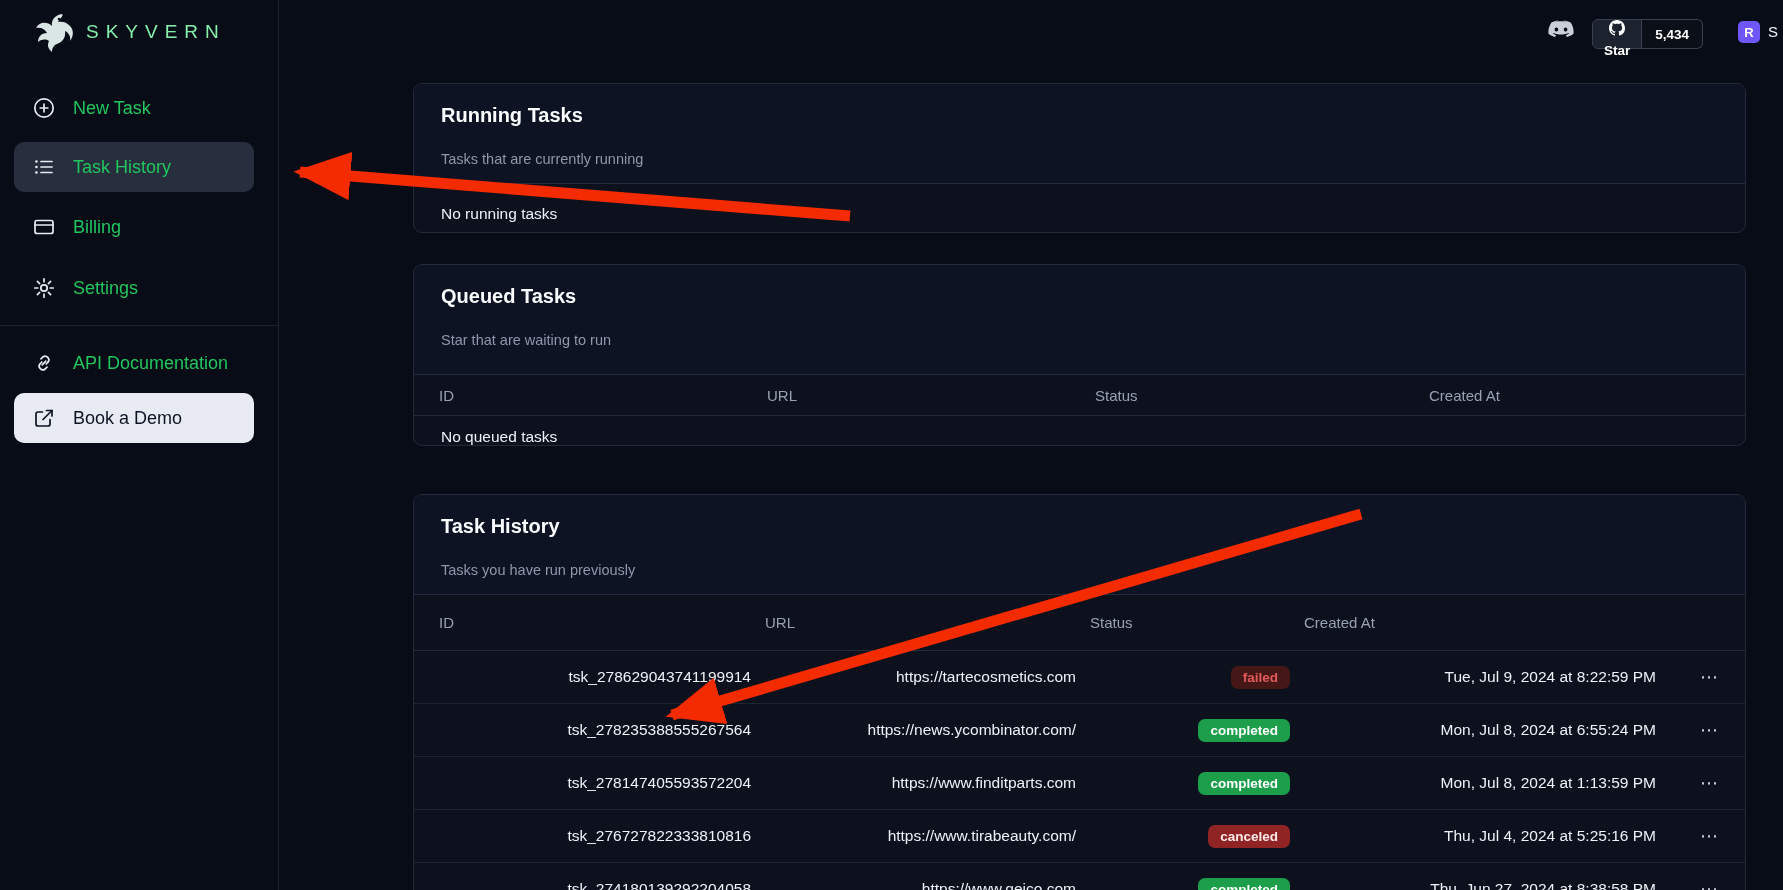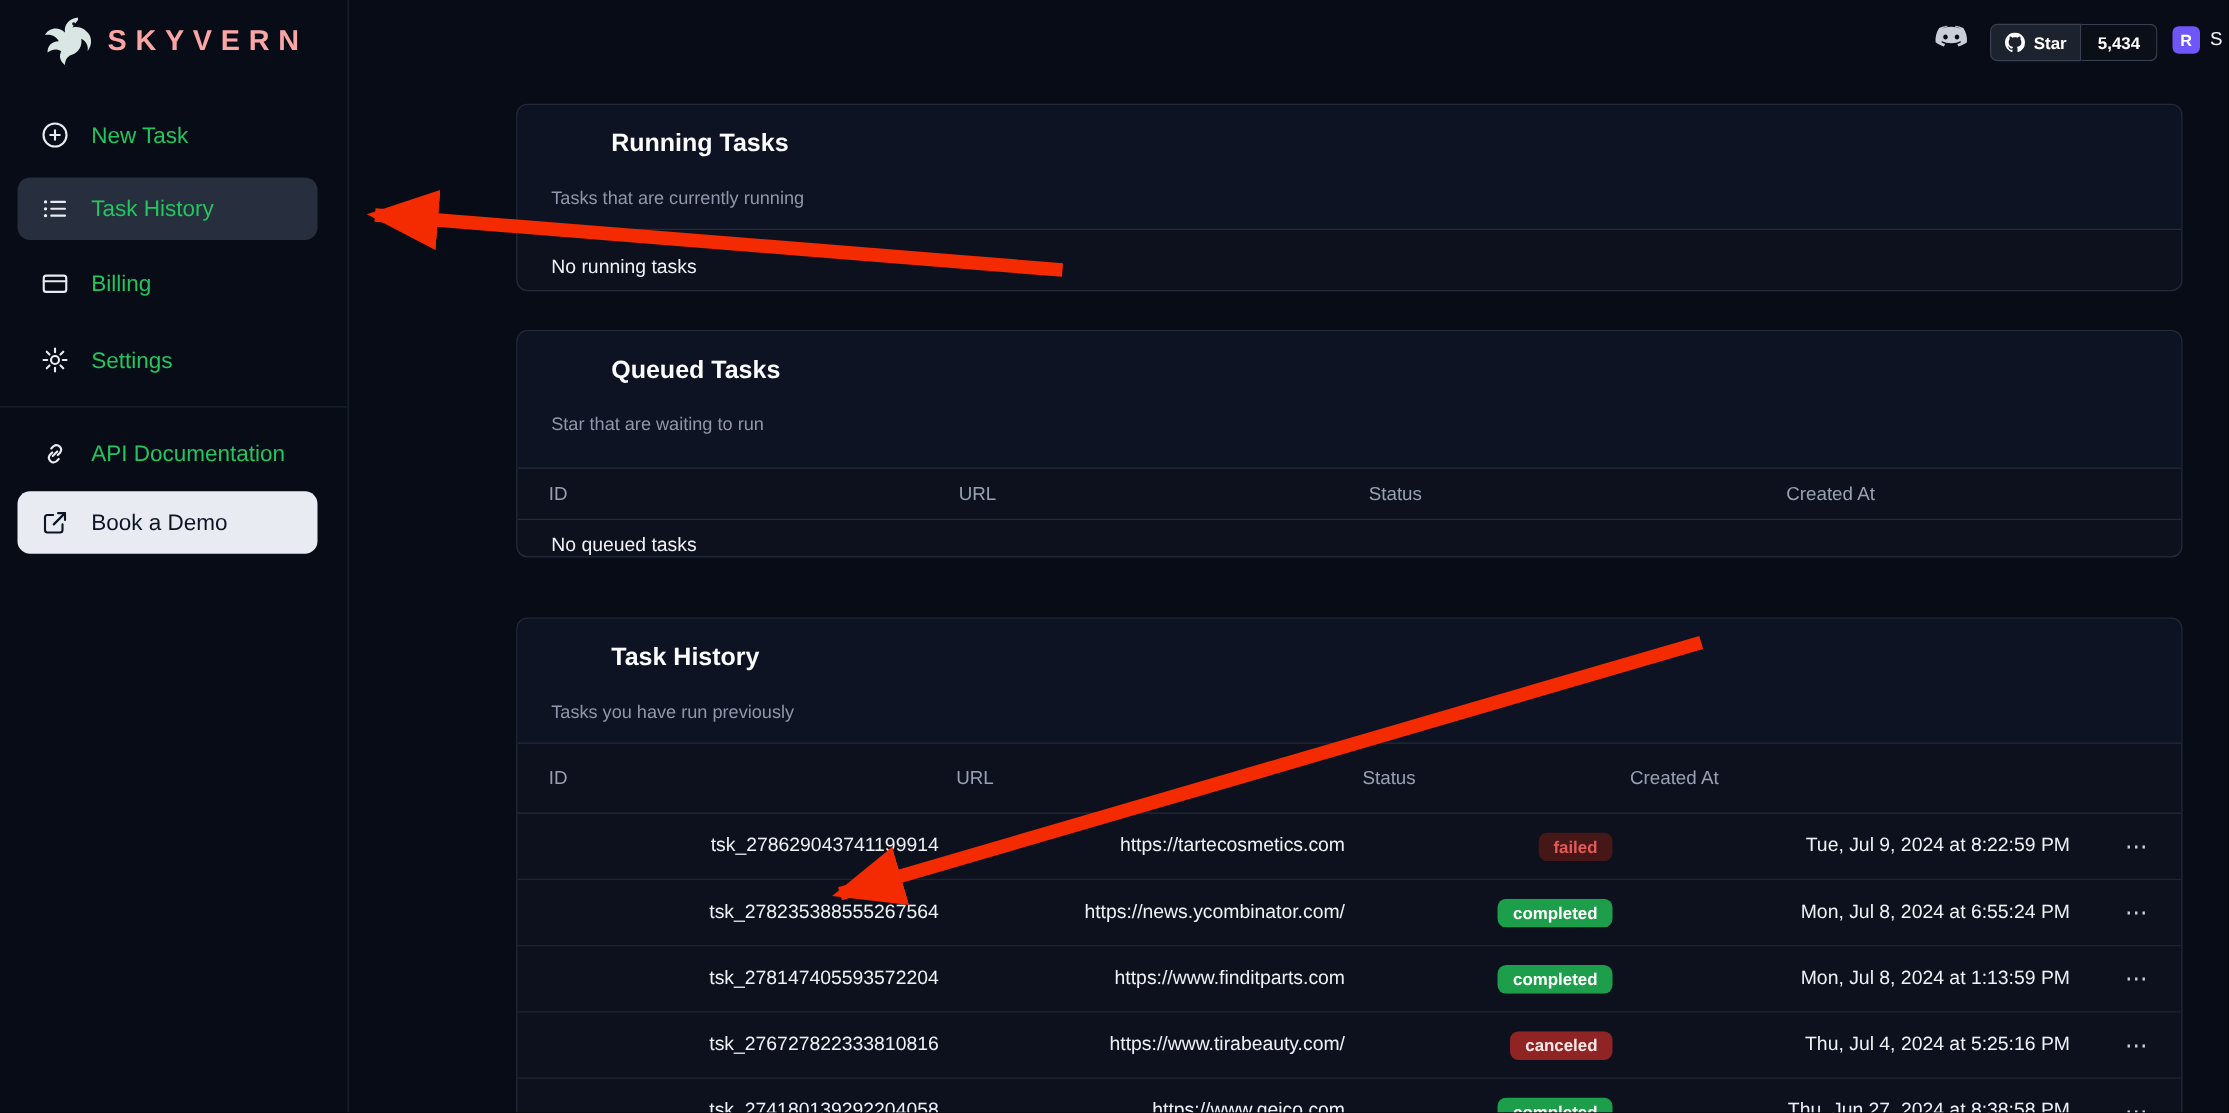--- a/index.html
+++ b/index.html
@@ -7,54 +7,54 @@
   .page {
     position:relative; width:1783px; height:890px; overflow:hidden;
     background:#070c16; color:#f3f5f9;
     font-family:"Liberation Sans","DejaVu Sans",sans-serif;
   }
 
   
   .sidebar { position:absolute; left:0; top:0; width:279px; height:100%;
              background:#070c16; border-right:1px solid #1c2434; z-index:2; }
   .logo { position:absolute; left:28px; top:10px; display:flex; align-items:center; gap:12px; cursor:pointer; }
-  .logo-text { font-size:23px; letter-spacing:7px; color:#fca5a5; font-weight:700; }
+  .logo-text { font-size:19px; letter-spacing:7px; color:#86efac; font-weight:400; }
 
   .nav-item { position:absolute; left:14px; width:240px; height:50px;
               display:flex; align-items:center; gap:17px; padding:0 18px;
               border-radius:10px; font-size:18px; color:#22c55e; cursor:pointer; }
   .nav-item.active { background:#272e3d; }
   .nav-item.demo { background:#e8ecf2; color:#0d1424; font-weight:500; }
   .nav-icon { width:24px; height:24px; display:flex; align-items:center; justify-content:center; flex:0 0 24px; }
   .side-divider { position:absolute; left:0; top:325px; width:278px; height:1px; background:#1a2232; }
 
   
   .discord-btn { position:absolute; left:1544px; top:18px; width:34px; height:28px;
                  display:flex; align-items:center; justify-content:center; cursor:pointer; background:none; border:none; }
   .gh-btn { position:absolute; left:1592px; top:19px; height:30px; display:flex; cursor:pointer; }
   .gh-left { display:flex; align-items:center; gap:7px; padding:0 11px;
              background:#1c222e; border:1px solid #39404f; border-radius:6px 0 0 6px;
-             font-size:13.5px; font-weight:700; color:#fff; }
+             font-size:13.5px; font-weight:700; color:#fff;flex-direction:column; }
   .gh-count { display:flex; align-items:center; padding:0 13px; background:#0b0f18;
               border:1px solid #39404f; border-left:none; border-radius:0 6px 6px 0;
               font-size:13.5px; font-weight:700; color:#fff; }
   .avatar { position:absolute; left:1738px; top:21px; width:22px; height:22px; border-radius:5px;
             background:#6e56f8; color:#fff; font-size:13px; font-weight:700;
             display:flex; align-items:center; justify-content:center; cursor:pointer; }
   .username { position:absolute; left:1768px; top:23px; font-size:15px; color:#f3f5f9; }
 
   
   .card { position:absolute; left:413px; width:1333px; background:#0c111d;
           border:1px solid #232b3b; border-radius:9px; overflow:hidden; z-index:1; }
   #running-card { top:83px; height:150px; }
   #queued-card { top:264px; height:182px; }
   #history-card { top:494px; height:430px; }
   .card-head { padding:20px 27px 16px; border-bottom:1px solid #232b3b; background:#0d1322; }
   #queued-card .card-head { padding-bottom:26px; }
-  .card-title { font-size:20px; font-weight:700; color:#fbfcfe;margin-left:48px; }
+  .card-title { font-size:20px; font-weight:700; color:#fbfcfe; }
   .card-sub { margin-top:24px; font-size:14.5px; color:#8e97ab; }
   .card-empty { padding:21px 27px; font-size:15.5px; color:#eef1f6; }
 
   .t-head { display:grid; align-items:center; padding:0 25px; color:#98a1b3;
             font-size:15px; border-bottom:1px solid #232b3b; }
   #queued-card .t-head { height:41px; }
   #history-card .t-head { height:56px; }
   .queued-grid { grid-template-columns:328px 328px 334px 1fr; }
   .history-grid { grid-template-columns:326px 325px 214px 1fr 50px; }
   .t-row { display:grid; align-items:center; height:53px; padding:0 25px;

